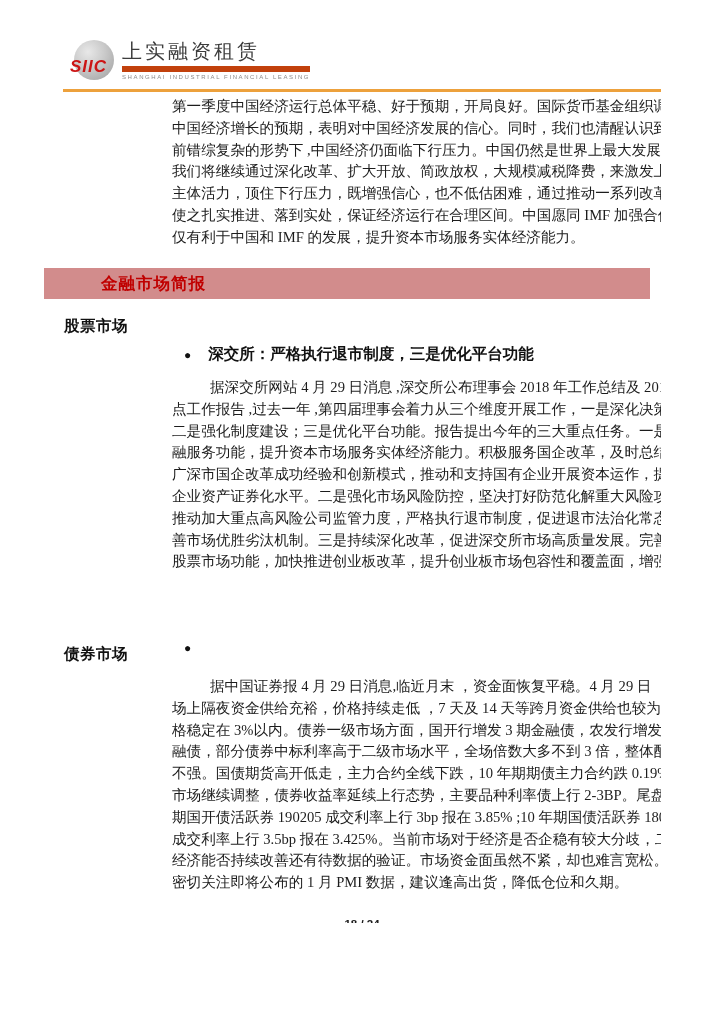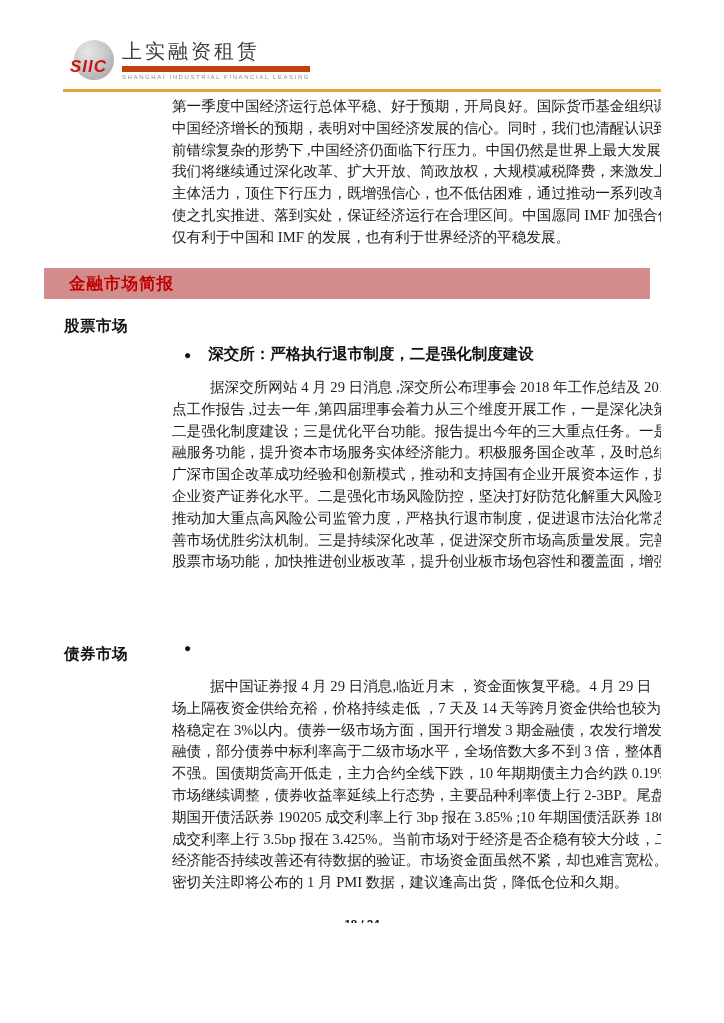--- a/index.html
+++ b/index.html
@@ -70,21 +70,21 @@
   .banner {
     position: absolute; left: 44px; top: 268px;
     width: 606px; height: 31px;
     background: #d28c8c;
     display: flex; align-items: center;
   }
   .banner-title {
     font-family: "Liberation Sans", sans-serif;
     font-weight: bold; font-size: 16.5px;
     color: #c00000;
-    padding-left: 25px; letter-spacing: 1px;
+    padding-left: 17px; letter-spacing: 1px; margin-left: 40px;
   }
 
   
   .sec-heading {
     position: absolute; left: 64px;
     font-family: "Liberation Sans", sans-serif;
     font-weight: bold; font-size: 15.5px; color: #111;
     letter-spacing: 0.5px;
     text-align: center;
   }
@@ -136,31 +136,31 @@
 
   <div class="header-rule"></div>
 
   <div class="bodytext para1">
       <div class="tline">第一季度中国经济运行总体平稳、好于预期，开局良好。国际货币基金组织调高了对</div>
       <div class="tline">中国经济增长的预期，表明对中国经济发展的信心。同时，我们也清醒认识到，在当</div>
       <div class="tline">前错综复杂的形势下 ,中国经济仍面临下行压力。中国仍然是世界上最大发展中国家。</div>
       <div class="tline">我们将继续通过深化改革、扩大开放、简政放权，大规模减税降费，来激发上亿市场</div>
       <div class="tline">主体活力，顶住下行压力，既增强信心，也不低估困难，通过推动一系列改革举措并</div>
       <div class="tline">使之扎实推进、落到实处，保证经济运行在合理区间。中国愿同 IMF 加强合作，这不</div>
-      <div class="tline last">仅有利于中国和 IMF 的发展，也有利于世界经济的平稳发展。</div>
+      <div class="tline last">仅有利于中国和 IMF 的发展，提升资本市场服务实体经济能力。</div>
     </div>
 
   <div class="banner">
     <span class="banner-title">金融市场简报</span>
   </div>
 
   <div class="sec-heading s1">股票市场</div>
   <div class="bullet-item b1">
     <span class="bullet-dot">●</span>
-    <span>深交所：严格执行退市制度，二是强化制度建设</span>
+    <span>深交所：严格执行退市制度，三是优化平台功能</span>
   </div>
   <div class="bodytext para2 indent-first">
       <div class="tline">据深交所网站 4 月 29 日消息 ,深交所公布理事会 2018 年工作总结及 2019 年重</div>
       <div class="tline">点工作报告 ,过去一年 ,第四届理事会着力从三个维度开展工作，一是深化决策职能；</div>
       <div class="tline">二是强化制度建设；三是优化平台功能。报告提出今年的三大重点任务。一是增强金</div>
       <div class="tline">融服务功能，提升资本市场服务实体经济能力。积极服务国企改革，及时总结复制推</div>
       <div class="tline">广深市国企改革成功经验和创新模式，推动和支持国有企业开展资本运作，提高国有</div>
       <div class="tline">企业资产证券化水平。二是强化市场风险防控，坚决打好防范化解重大风险攻坚战。</div>
       <div class="tline">推动加大重点高风险公司监管力度，严格执行退市制度，促进退市法治化常态化，完</div>
       <div class="tline">善市场优胜劣汰机制。三是持续深化改革，促进深交所市场高质量发展。完善多层次</div>

